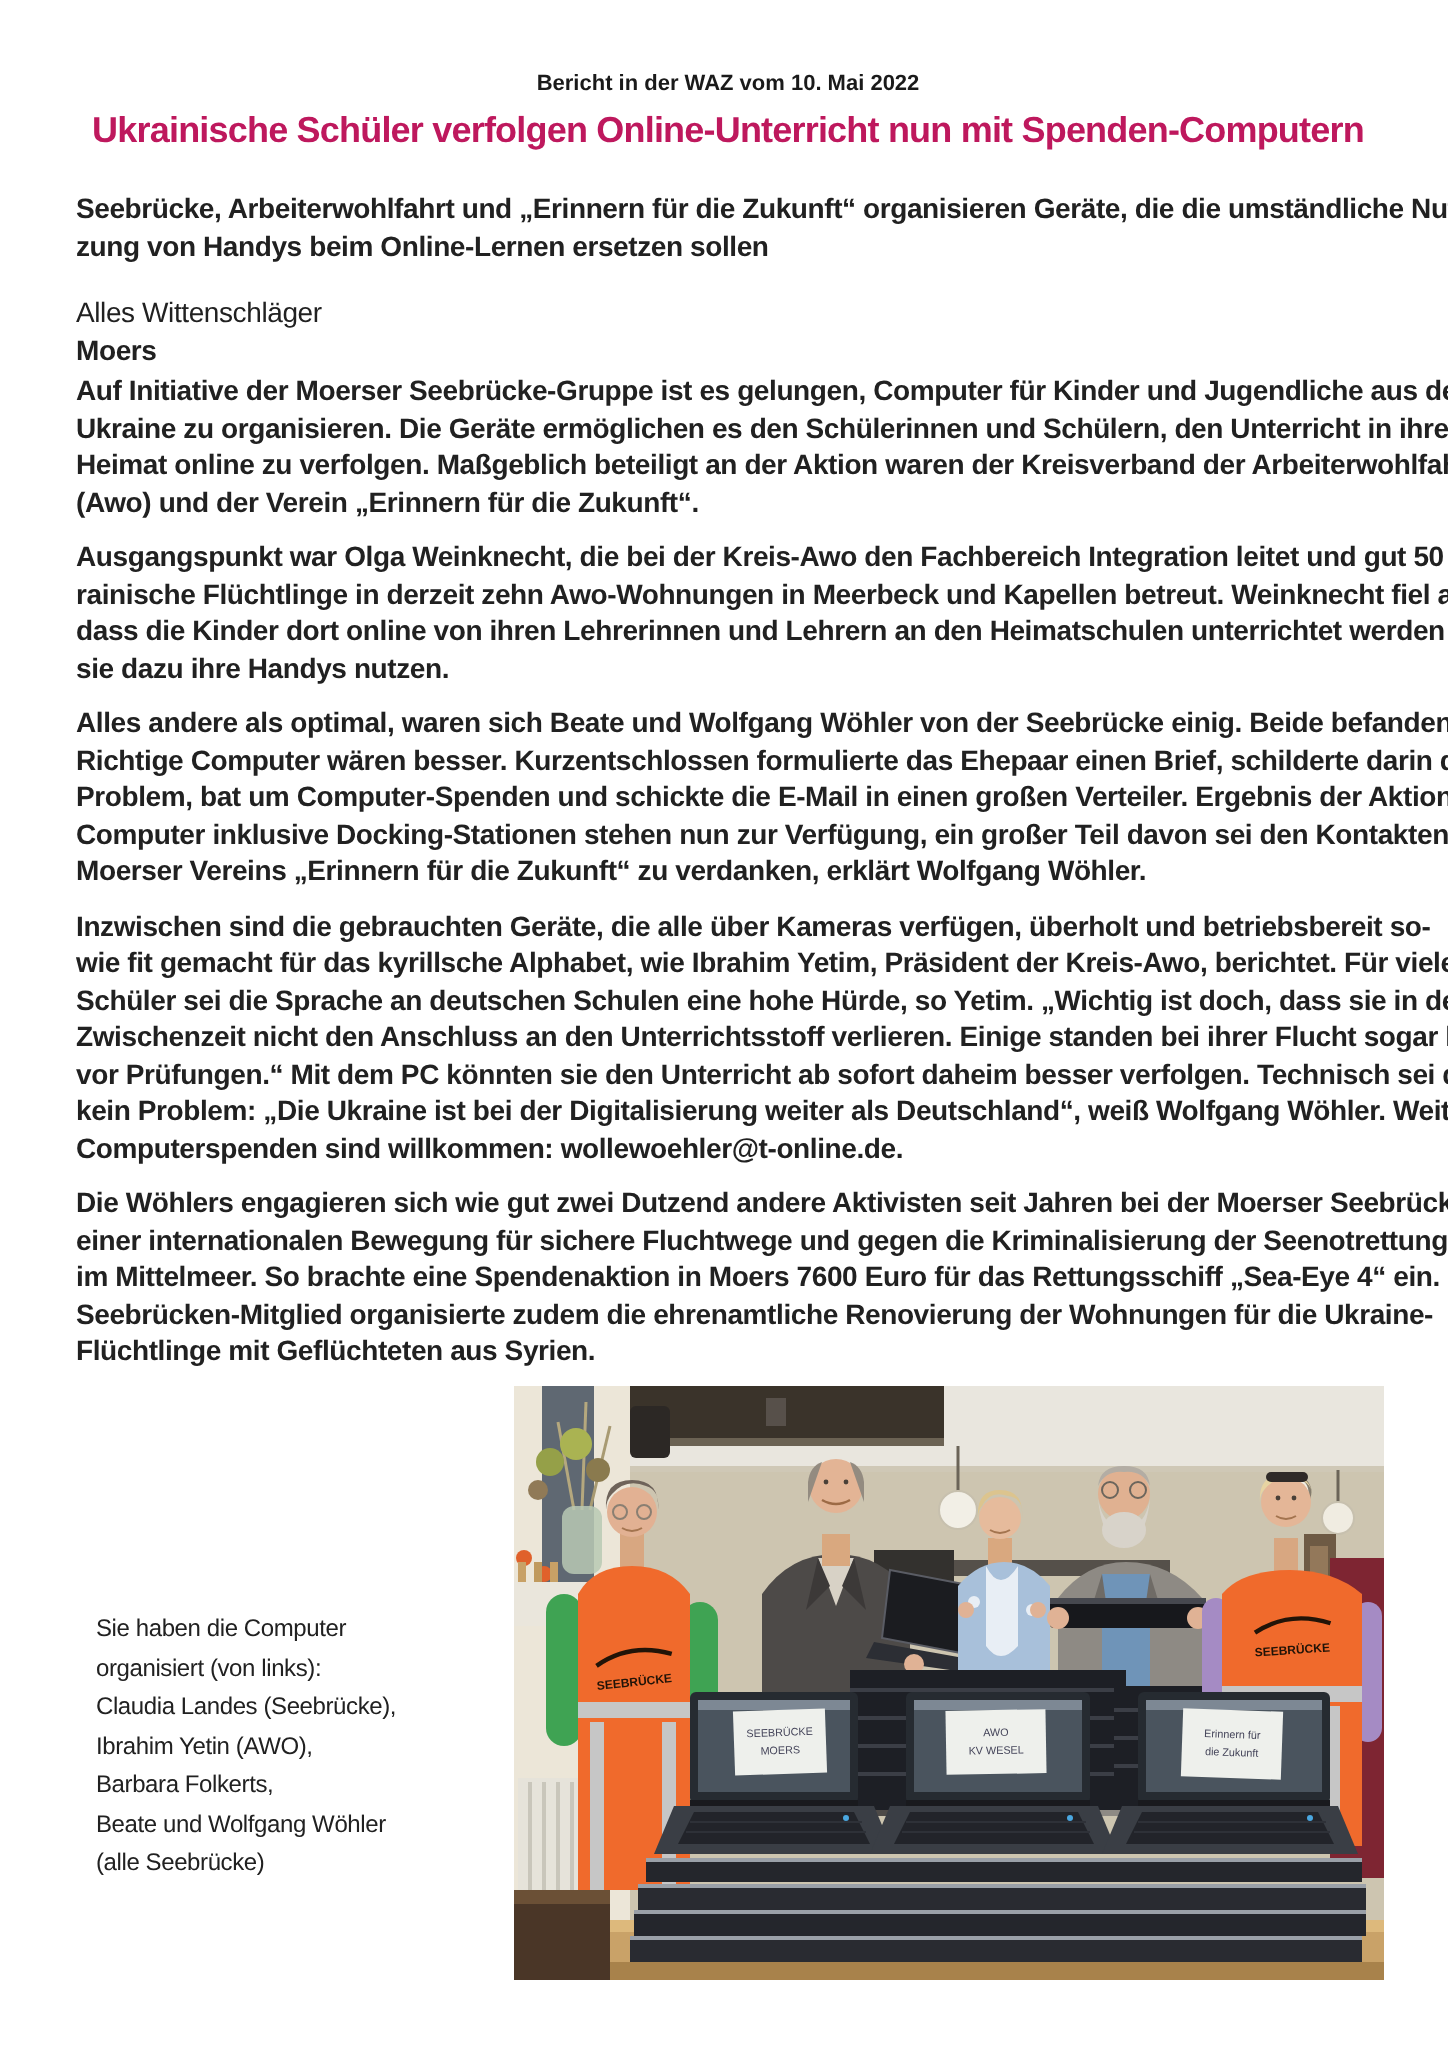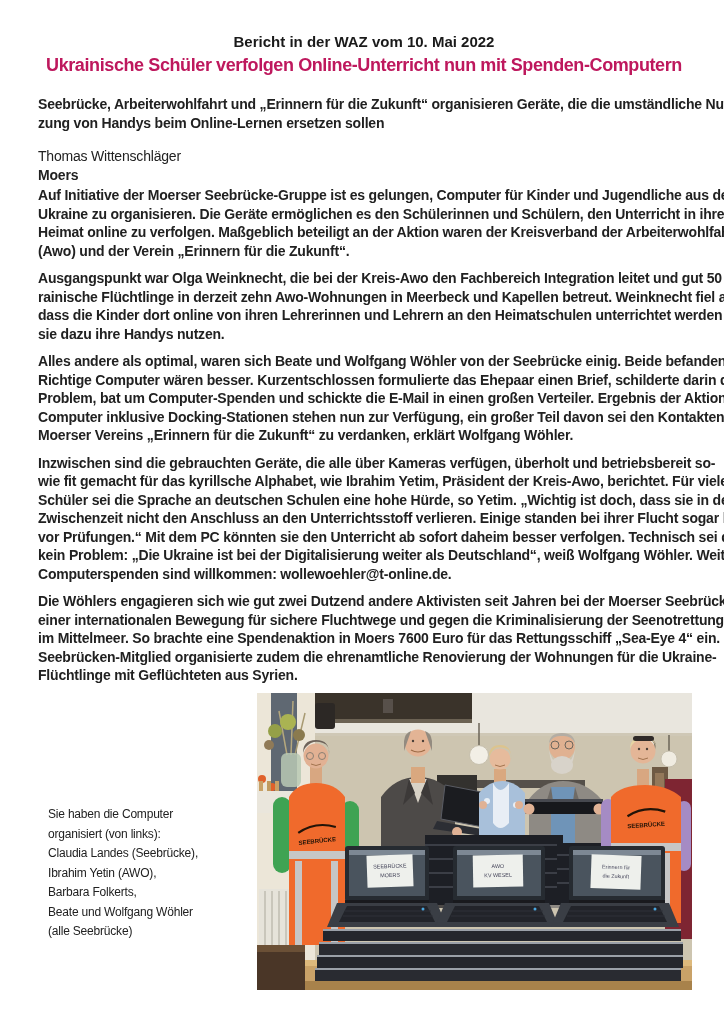--- a/index.html
+++ b/index.html
@@ -3,21 +3,21 @@
 <meta charset="utf-8">
 <style>
   html,body { margin:0; padding:0; background:#ffffff; }
   .page {
     position:relative; width:724px; height:1024px; margin:0 auto;
     background:#ffffff; overflow:hidden;
     font-family:"Liberation Sans", sans-serif; color:#212121;
   }
   .content { padding:33px 34px 0 38px; }
   .kicker {
-    text-align:center; font-weight:bold; font-size:15px; line-height:18px;
+    text-align:center; font-weight:bold; font-size:11px; line-height:18px;
     color:#1a1a1a;
   }
   .title {
     margin:3px 0 0 0; text-align:center; font-weight:bold; font-size:18px;
     line-height:22px; letter-spacing:-0.4px; color:#be185d;
   }
   .para {
     font-size:14px; line-height:18.5px; letter-spacing:-0.2px;
     white-space:pre; margin:9px 0 0 0;font-weight:bold;
   }
@@ -40,21 +40,21 @@
 </head>
 <body>
 
 <div class="page">
   <div class="content">
     <div class="kicker">Bericht in der WAZ vom 10. Mai 2022</div>
     <h1 class="title">Ukrainische Schüler verfolgen Online-Unterricht nun mit Spenden-Computern</h1>
     <div class="para lead">Seebrücke, Arbeiterwohlfahrt und „Erinnern für die Zukunft“ organisieren Geräte, die die umständliche Nut-
 zung von Handys beim Online-Lernen ersetzen sollen</div>
     <div class="author-block">
-      <div class="author">Thomas Wittenschläger</div>
+      <div class="author">Alles Wittenschläger</div>
       <div class="dateline">Moers</div>
       <div class="para p-first">Auf Initiative der Moerser Seebrücke-Gruppe ist es gelungen, Computer für Kinder und Jugendliche aus der
 Ukraine zu organisieren. Die Geräte ermöglichen es den Schülerinnen und Schülern, den Unterricht in ihrer
 Heimat online zu verfolgen. Maßgeblich beteiligt an der Aktion waren der Kreisverband der Arbeiterwohlfahrt
 (Awo) und der Verein „Erinnern für die Zukunft“.</div>
     </div>
     <div class="para">Ausgangspunkt war Olga Weinknecht, die bei der Kreis-Awo den Fachbereich Integration leitet und gut 50 uk-
 rainische Flüchtlinge in derzeit zehn Awo-Wohnungen in Meerbeck und Kapellen betreut. Weinknecht fiel auf,
 dass die Kinder dort online von ihren Lehrerinnen und Lehrern an den Heimatschulen unterrichtet werden und
 sie dazu ihre Handys nutzen.</div>

